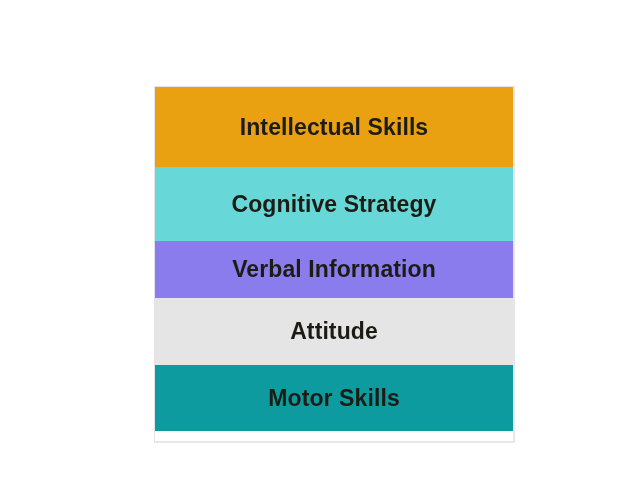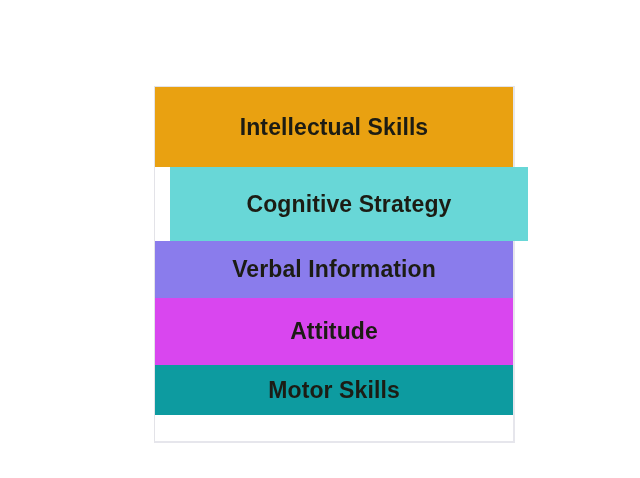--- a/index.html
+++ b/index.html
@@ -58,42 +58,42 @@
     white-space: nowrap;
     text-align: center;
     user-select: none;
   }
 
   
   .band-1 { height: 80px; }
   .band-2 { height: 74px; }
   .band-3 { height: 57px; }
   .band-4 { height: 67px; }
-  .band-5 { height: 50px; }
+  .band-5 { height: 66px; }
 </style>
 </head>
 <body>
 
 <div id="canvas" style="background-color: rgb(255, 255, 255);">
 
   <div id="layer-stack">
 
     <div class="layer-band band-1" style="background-color: rgb(233, 161, 17);">
       <span class="layer-label" style="color: rgb(28, 28, 20);">Intellectual Skills</span>
     </div>
 
-    <div class="layer-band band-2" style="background-color: rgb(104, 215, 215); margin-left: 15px;">
+    <div class="layer-band band-2" style="background-color: rgb(104, 215, 215);">
       <span class="layer-label" style="color: rgb(28, 28, 20);">Cognitive Strategy</span>
     </div>
 
     <div class="layer-band band-3" style="background-color: rgb(138, 124, 236);">
       <span class="layer-label" style="color: rgb(28, 28, 20);">Verbal Information</span>
     </div>
 
-    <div class="layer-band band-4" style="background-color: #d946ef;">
+    <div class="layer-band band-4" style="background-color: #e5e5e5;">
       <span class="layer-label" style="color: rgb(28, 28, 20);">Attitude</span>
     </div>
 
     <div class="layer-band band-5" style="background-color: rgb(13, 155, 160);">
       <span class="layer-label" style="color: rgb(28, 28, 20);">Motor Skills</span>
     </div>
 
   </div>
 
 </div>

